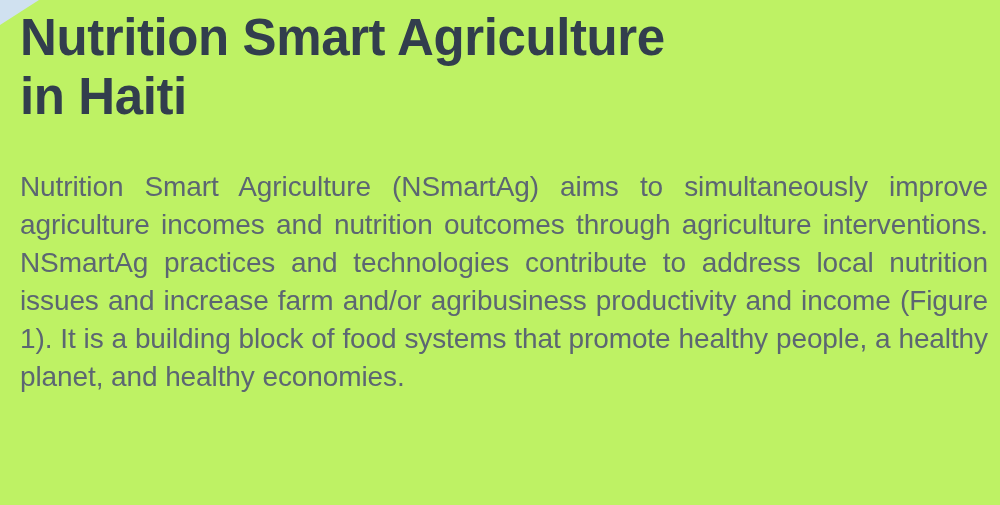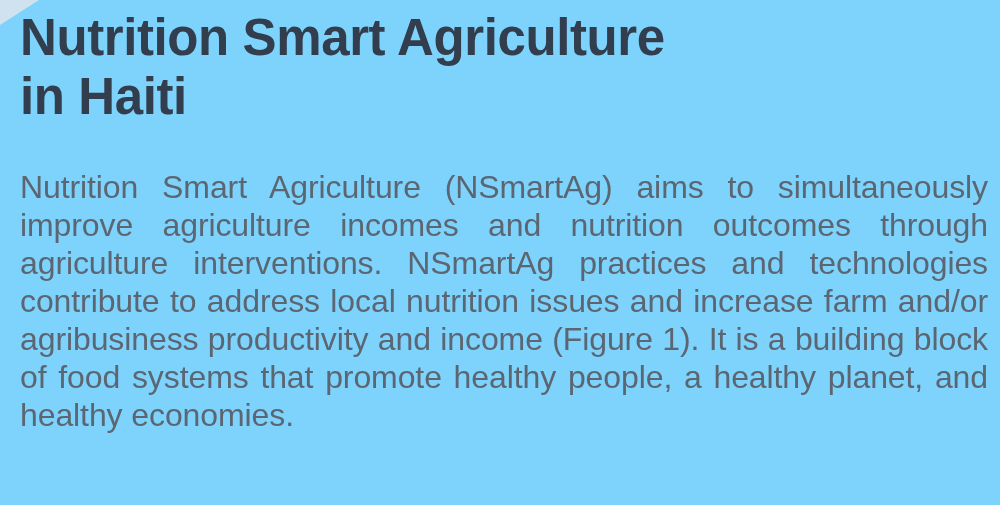--- a/index.html
+++ b/index.html
@@ -12,21 +12,21 @@
     height: 505px;
     background: #ffffff;
     font-family: "Liberation Sans", sans-serif;
     overflow: hidden;
   }
 
   .page {
     position: relative;
     width: 1000px;
     height: 505px;
-    background: #7dd3fc;
+    background: #bef264;
     box-sizing: border-box;
   }
 
   
   .corner-wedge {
     position: absolute;
     top: 0;
     left: 0;
     width: 40px;
     height: 26px;
@@ -49,21 +49,21 @@
     line-height: 1.16;
     letter-spacing: -0.4px;
     color: #323e4d;
     white-space: pre-line;
   }
 
   .doc-paragraph {
     margin: 0;
     padding-top: 42px;
     font-family: "Liberation Sans", sans-serif;
-    font-size: 32px;
+    font-size: 28px;
     font-weight: normal;
     line-height: 38px;
     color: #5c6672;
     text-align: justify;
     text-justify: inter-word;
     letter-spacing: -0.1px;
   }
 </style>
 </head>
 <body>

